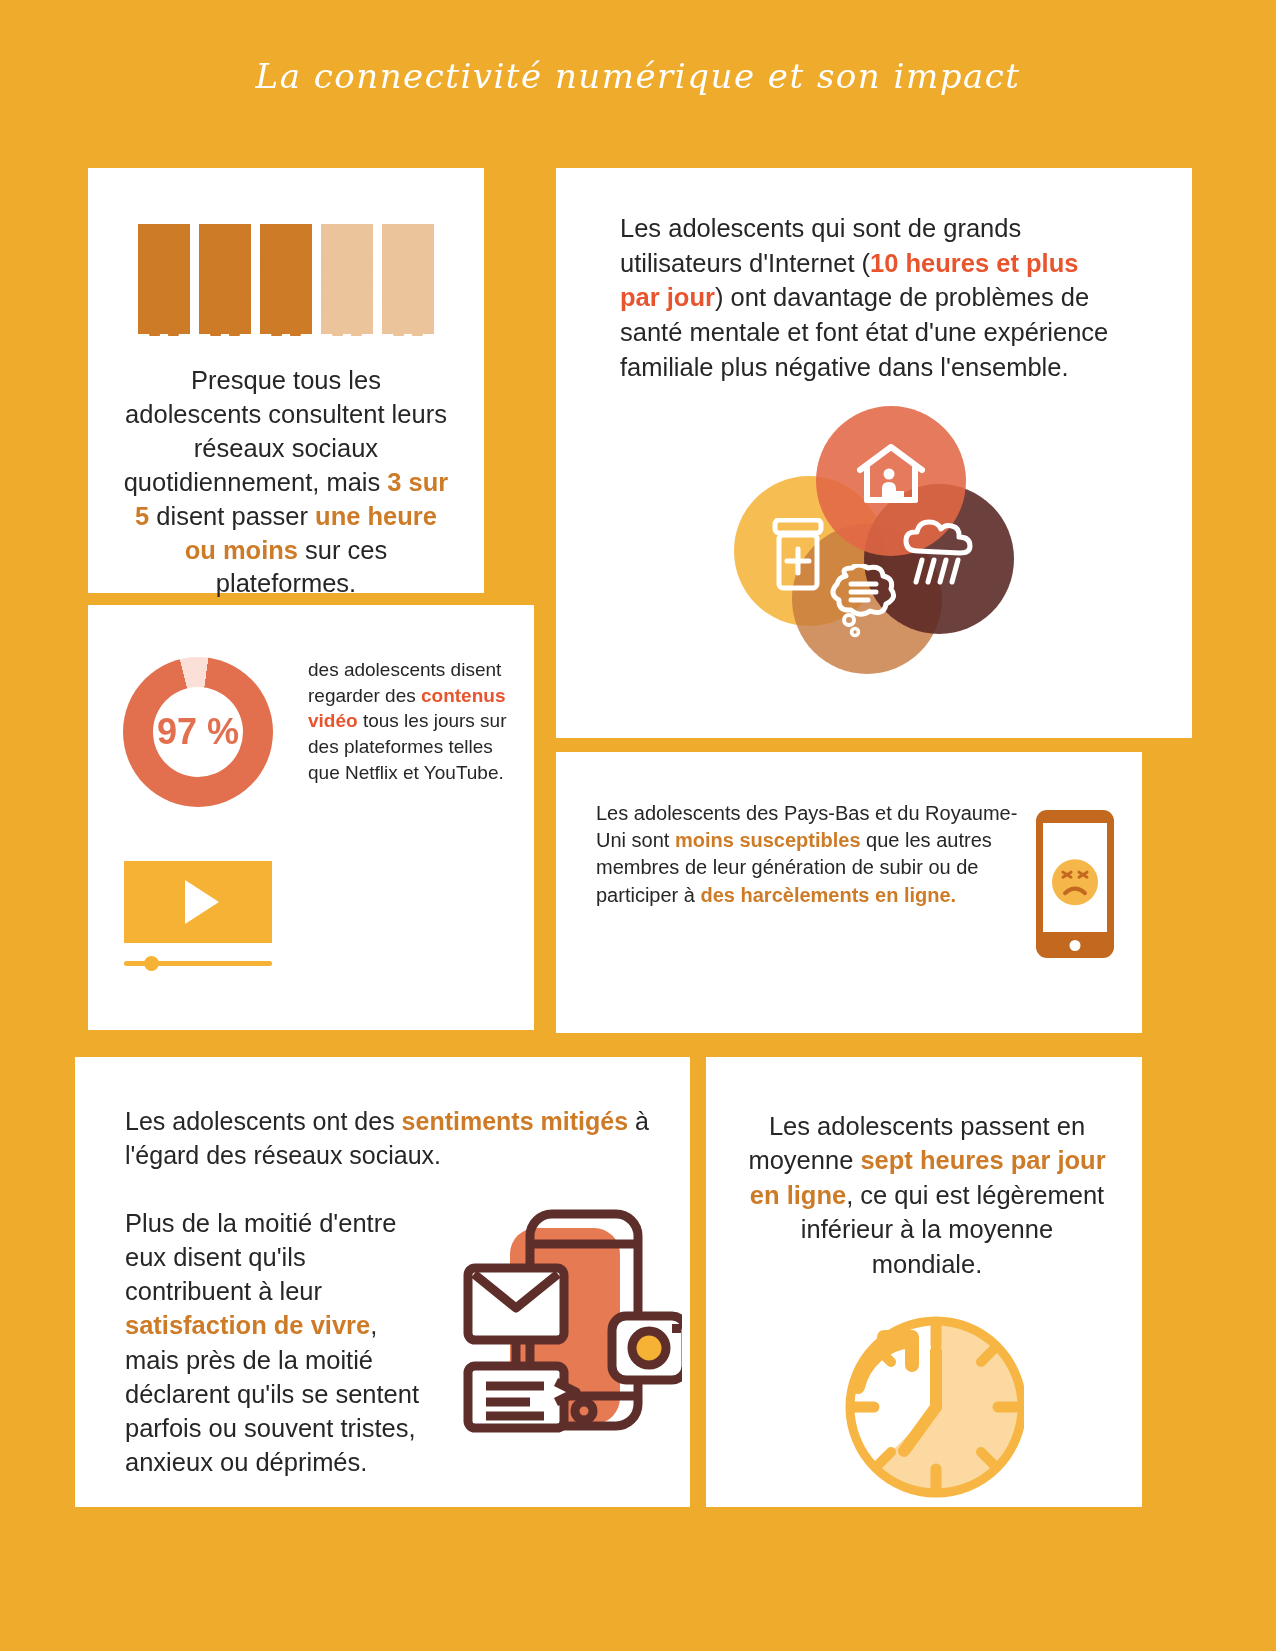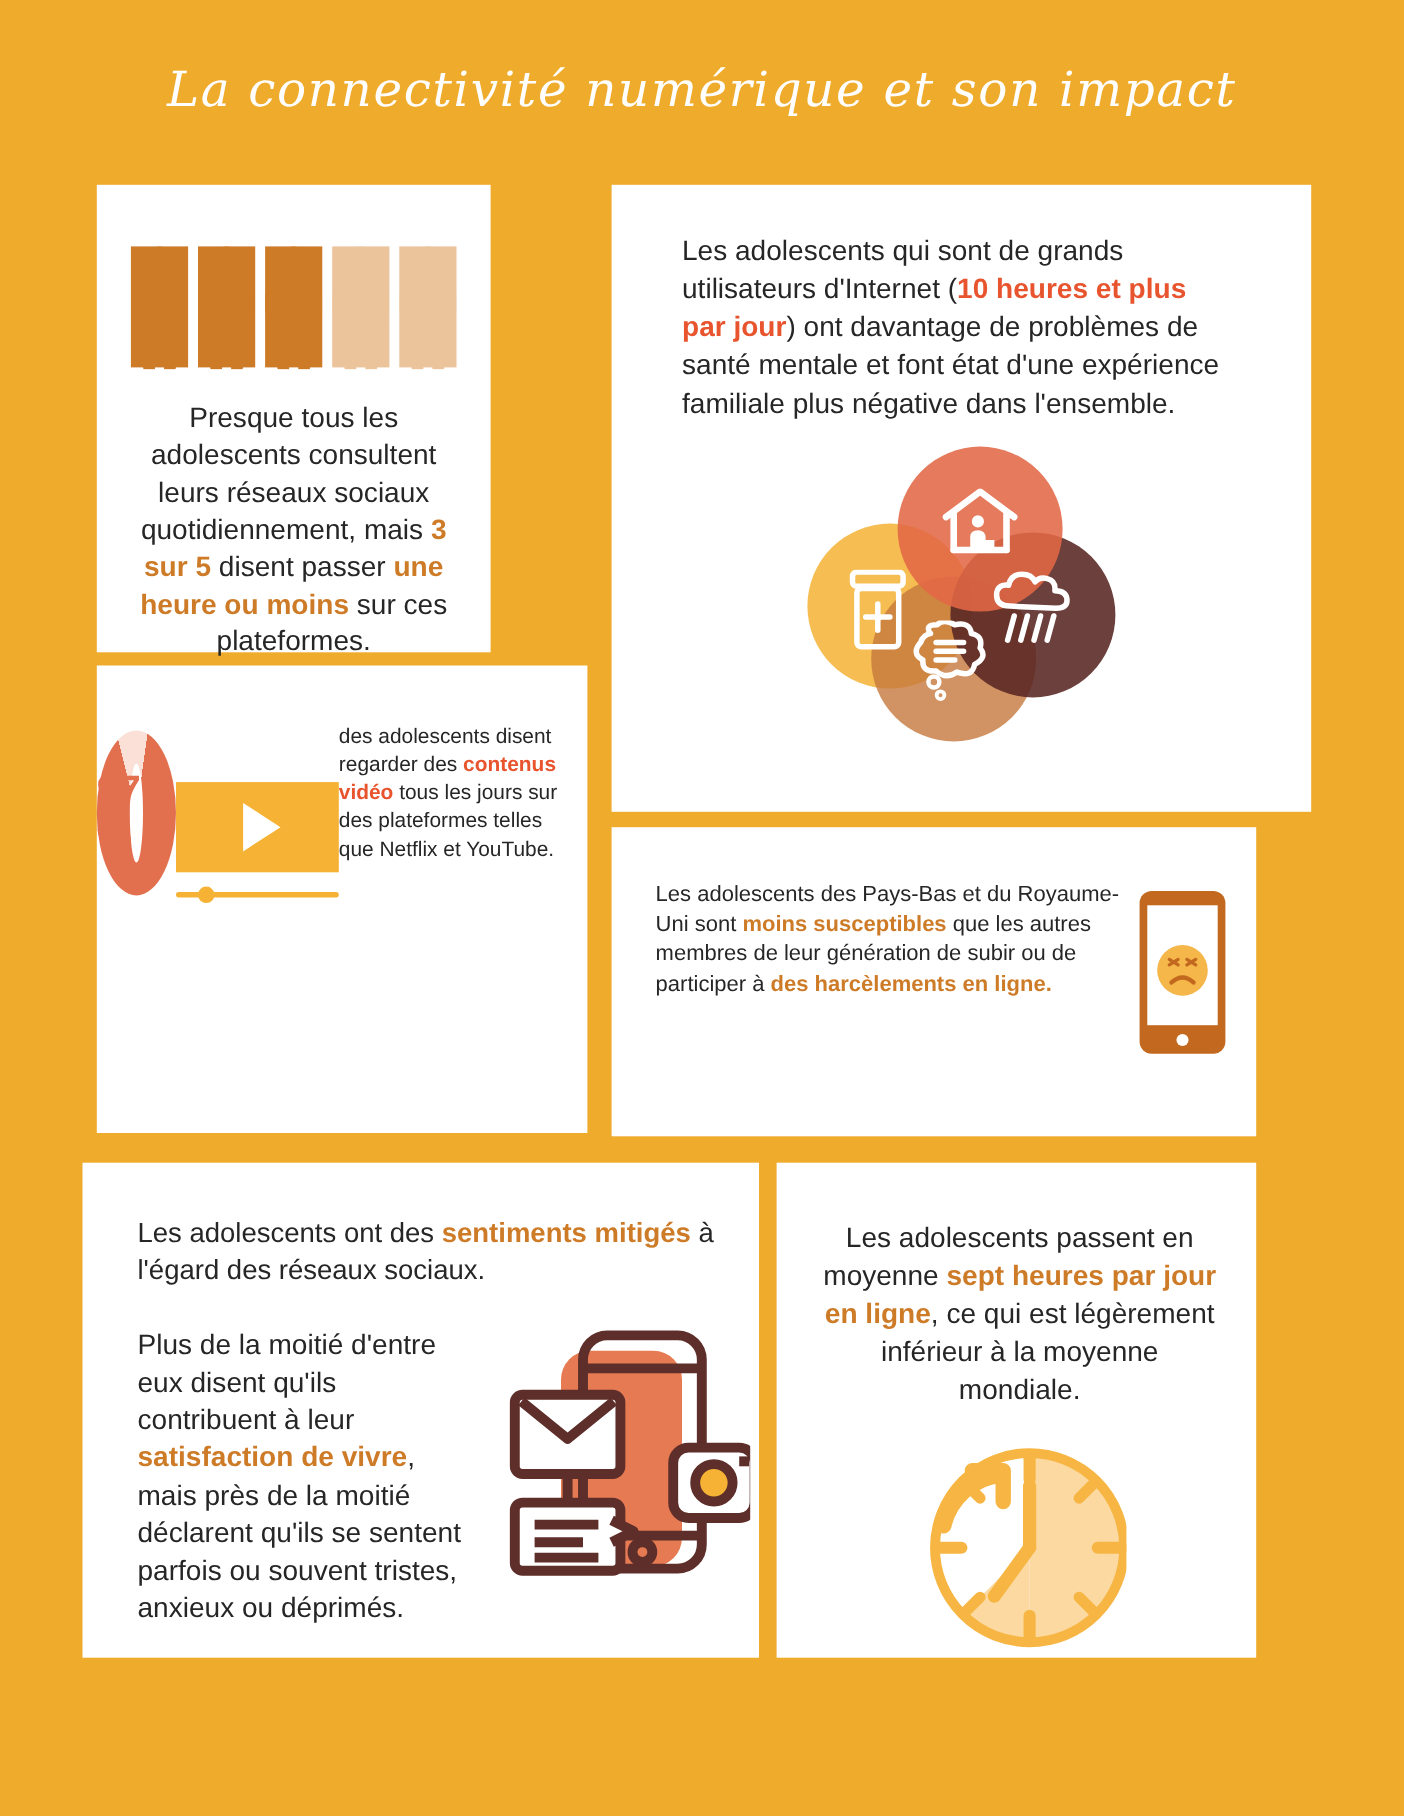--- a/index.html
+++ b/index.html
@@ -7,36 +7,36 @@
   body {
     width:1276px; height:1651px; position:relative;
     font-family:"Liberation Sans", sans-serif;
     overflow:hidden;
   }
   .title {
     position:absolute; left:0; top:56px; width:1276px;
     text-align:center;
     color:#ffffff;
     font-family:"DejaVu Serif", serif;
-    font-size:44px;
+    font-size:34px;
     font-style:italic;
     font-weight:400;
     letter-spacing:1.5px;
     white-space:nowrap;
   }
   .card {
     position:absolute;
     background:#ffffff;
   }
   .txt { color:#262626; }
   .hl-orange { color:#CE7B28; font-weight:bold; }
   .hl-red    { color:#E8542E; font-weight:bold; }
 
   
-  #card-people { left:88px;  top:168px;  width:358px; height:425px; }
+  #card-people { left:88px;  top:168px;  width:396px; height:425px; }
   .people-row {
     display:flex; justify-content:center; align-items:flex-end;
     gap:9px; padding-top:56px;
   }
   .person { width:52px; position:relative; height:110px; }
   .person .head {
     width:36px;height:36px;border-radius:50%;
     margin:0 auto; background:inherit;
   }
   .person .body {
@@ -62,21 +62,21 @@
   .venn .c { position:absolute; border-radius:50%; }
   .venn .c1 { width:150px;height:150px; left:82px;  top:0;    background:rgba(226,104,69,0.88); }
   .venn .c2 { width:150px;height:150px; left:0px;   top:70px; background:rgba(245,178,52,0.85); }
   .venn .c3 { width:150px;height:150px; left:130px; top:78px; background:rgba(88,38,34,0.88); }
   .venn .c4 { width:150px;height:150px; left:58px;  top:118px;background:rgba(197,120,60,0.80); }
   .venn svg { position:absolute; }
 
   
   #card-donut { left:88px; top:605px; width:446px; height:425px; }
   #card-donut .inner { display:flex; padding:52px 0 0 0; }
-  #card-donut .left { width:220px; display:flex; flex-direction:row; align-items:center; }
+  #card-donut .left { width:220px; display:flex; flex-direction:column; align-items:center; }
   #card-donut .right { flex:1; padding-right:16px; font-size:19px; line-height:1.35; }
   .donut { position:relative; width:150px; height:150px; }
   .donut .ring {
     position:absolute; inset:0; border-radius:50%;
     background:conic-gradient(from -14deg, #FAE0D7 0deg 22deg, #E2704F 22deg 360deg);
   }
   .donut .hole {
     position:absolute; inset:30px; border-radius:50%; background:#fff;
   }
   .donut .val {

